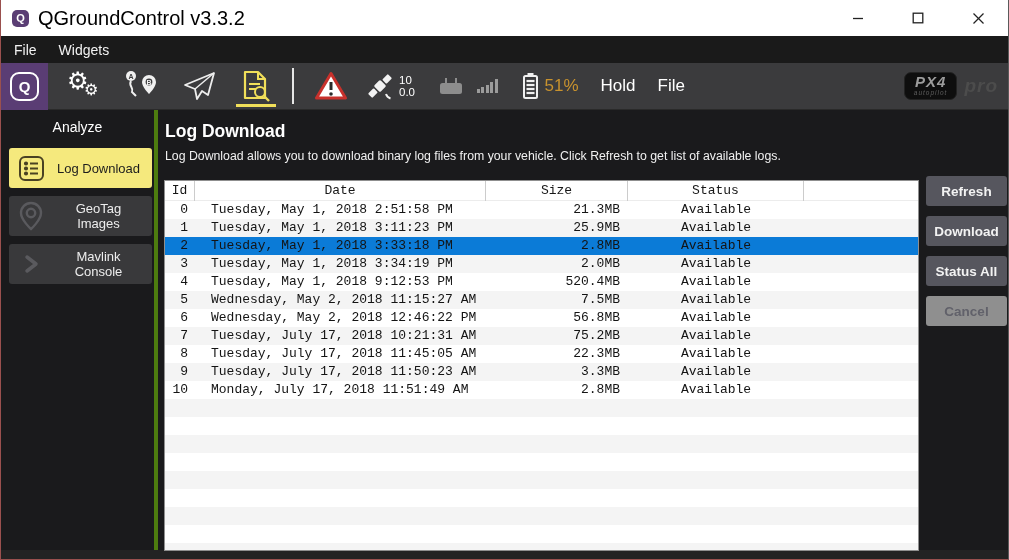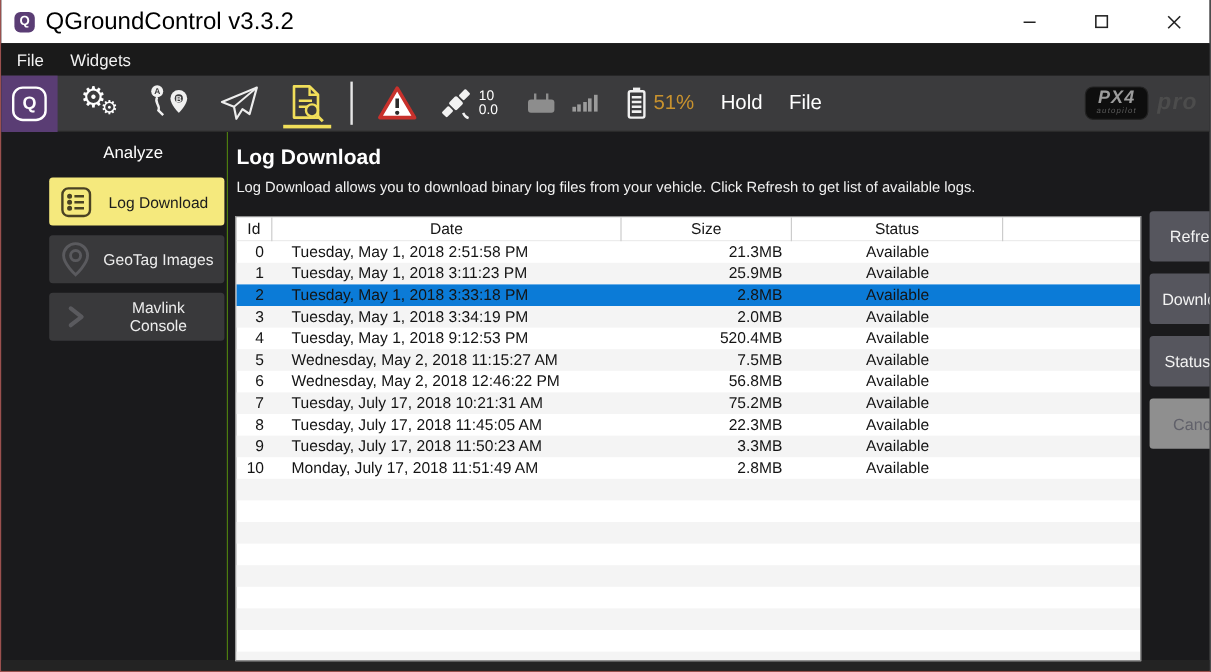--- a/index.html
+++ b/index.html
@@ -45,48 +45,48 @@
   .batt-group { display:flex; align-items:center; margin-left:24px; }
   .batt-pct { color:var(--orange,#c8922e); font-size:17px; margin-left:6px; }
   .mode-label, .arm-label { color:#fff; font-size:17px; margin-left:22px; }
   .px4-logo { margin-left:auto; margin-right:10px; display:flex; align-items:center; }
   .px4-badge { background:#0e0e0e; border:1px solid #222; border-radius:7px; padding:2px 9px 3px; text-align:center; }
   .px4-word { color:#9c9c9c; font-weight:bold; font-style:italic; font-size:15px; letter-spacing:1px; line-height:14px; }
   .px4-sub { color:#5d5d5d; font-size:6.5px; font-style:italic; letter-spacing:1px; line-height:7px; }
   .px4-pro { color:#4c4c4c; font-weight:bold; font-style:italic; font-size:19px; margin-left:7px; letter-spacing:1px; }
   
   .content { height:440px; display:flex; }
-  .sidebar { width:157px; border-right:1px solid #4d7c0f;margin-left:32px; }
+  .sidebar { width:157px; border-right:4px solid #4d7c0f; }
   .sb-header { text-align:center; color:#fff; font-size:14px; margin:9px 0 13px; }
   .sb-item { height:40px; margin:0 2px 8px 8px; border-radius:3px; background:#39393b;
     display:flex; align-items:center; cursor:default; }
   .sb-item.active { background:var(--yellow-tile,#f5e97d); }
   .sb-ic { width:44px; display:flex; align-items:center; justify-content:center; }
   .sb-label { flex:1; text-align:center; padding-right:8px; font-size:13px; color:#ededed; }
   .sb-item.active .sb-label { color:#1d1d1d; }
   
   .main { flex:1; position:relative; }
   .page-title { color:#fff; font-size:17.5px; font-weight:600; padding:11px 0 0 7px; }
   .page-desc { color:#f0f0f0; font-size:12.3px; padding:7px 0 0 7px; }
   .log-table { position:absolute; left:6px; top:70px; width:755px; height:371px;
     background:#fff; border:1px solid #8f8f8f; overflow:hidden; }
-  .t-row, .t-header { display:grid; grid-template-columns:30px 291px 142px 176px auto; }
+  .t-row, .t-header { display:grid; grid-template-columns:30px 291px 142px 176px auto;font-family:Liberation Mono, monospace; }
   .t-header { height:20px; line-height:20px; border-bottom:1px solid #ececec; }
   .t-hcell { font-size:13px; color:#161616; text-align:center; border-right:1px solid #cccccc; }
   .t-hcell:last-child { border-right:none; }
   .t-row { height:18px; line-height:18px; font-size:13px; color:#141414; }
   .t-row.stripe { background:#f4f4f4; }
   .t-row.selected { background:var(--sel-blue,#0b7bd7); }
   .c-id { text-align:right; padding-right:7px; }
   .c-date { padding-left:16px; white-space:nowrap; }
   .c-size { text-align:right; padding-right:8px; }
   .c-status { text-align:center; }
   .btn-col { position:absolute; left:768px; top:66px; width:81px; }
-  .act-btn { width:81px; height:42px; margin-bottom:10px; background:#56565e; border:none; border-radius:3px;
-    color:#f2f2f2; font-size:13.5px; font-family:"Liberation Sans", sans-serif; display:block; }
+  .act-btn { width:81px; height:30px; margin-bottom:10px; background:#56565e; border:none; border-radius:3px;
+    color:#f2f2f2; font-size:13.5px; font-family:"Liberation Sans", sans-serif; display:block;font-weight:bold; }
   .act-btn.disabled { background:#8f8f8f; color:#61616a; }
   .bottom-strip { height:9px; background:#232323; }
 </style>
 </head>
 <body>
 
 <div class="titlebar">
   <div class="app-icon">
     <span>Q</span>
   </div>

